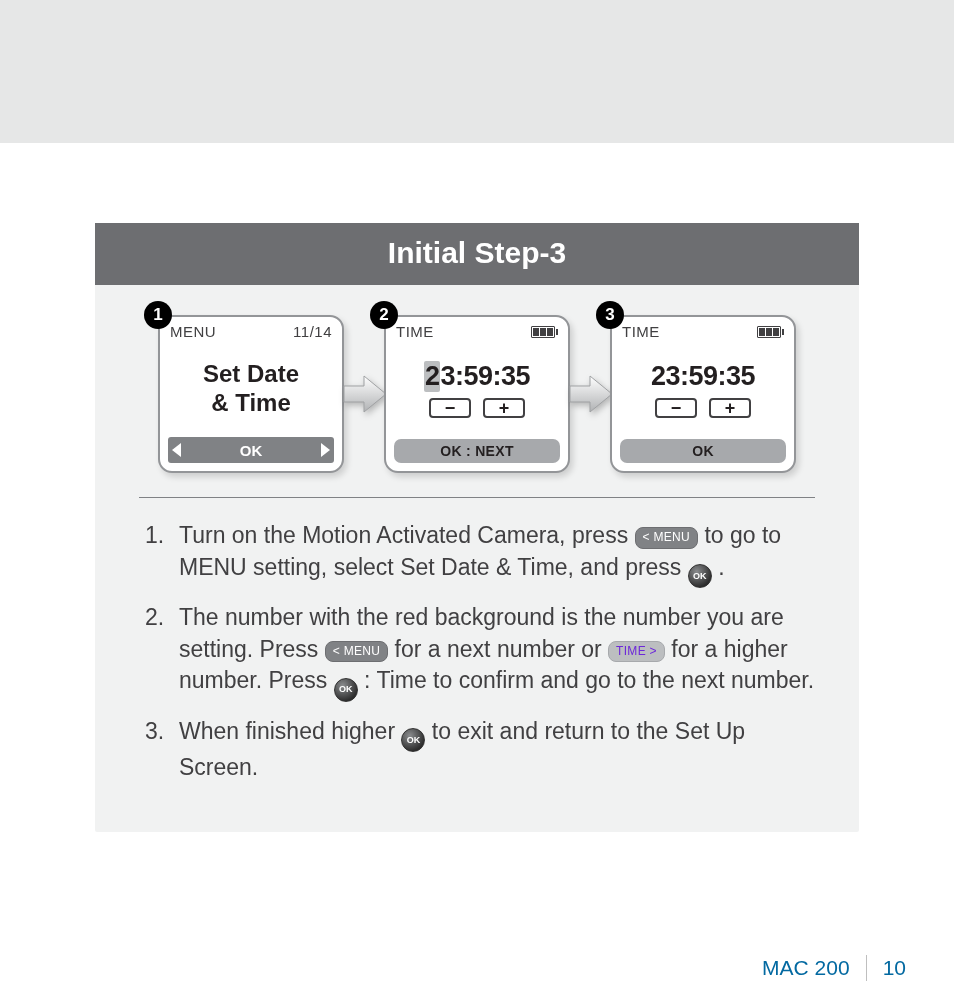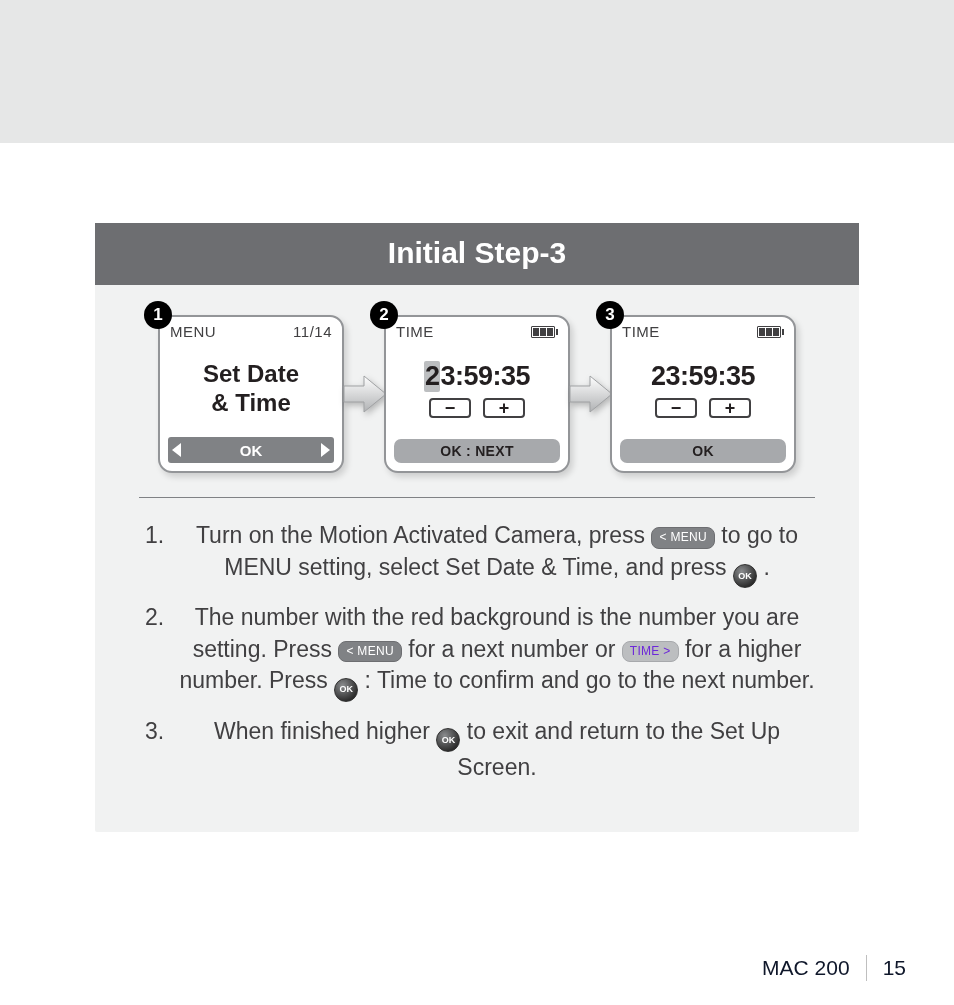--- a/index.html
+++ b/index.html
@@ -173,21 +173,20 @@
     counter-reset: st;
     font-size: 23px;
     line-height: 1.38;
     color: #414042;
   }
   ol.steps > li {
     counter-increment: st;
     position: relative;
     padding-left: 40px;
     margin-bottom: 14px;
-    text-align: center;
   }
   ol.steps > li::before {
     content: counter(st) ".";
     position: absolute;
     left: 6px;
     top: 0;
   }
   .pill {
     display: inline-flex;
     align-items: center;
@@ -217,21 +216,21 @@
     font-size: 9px;
     font-weight: 700;
     border: 1px solid #333;
     vertical-align: -4px;
   }
   .footer {
     position: absolute;
     bottom: 24px;
     right: 48px;
     font-size: 21px;
-    color: #0f172a;
+    color: #0369a1;
     display: flex;
     align-items: center;
     gap: 16px;
   }
   .footer .div {
     width: 1px; height: 26px; background: #bfbfbf;
   }
 </style>
 </head>
 <body>
@@ -370,16 +369,16 @@
           <span> to exit and return to the Set Up Screen.</span>
         </li>
       </ol>
 
     </div>
   </div>
 
   <div class="footer">
     <span>MAC 200</span>
     <span class="div"></span>
-    <span>15</span>
+    <span>10</span>
   </div>
 
 </div>
 
 </body></html>

